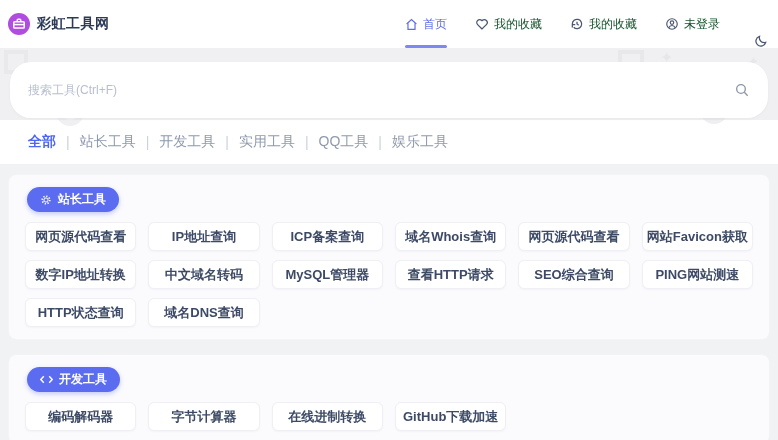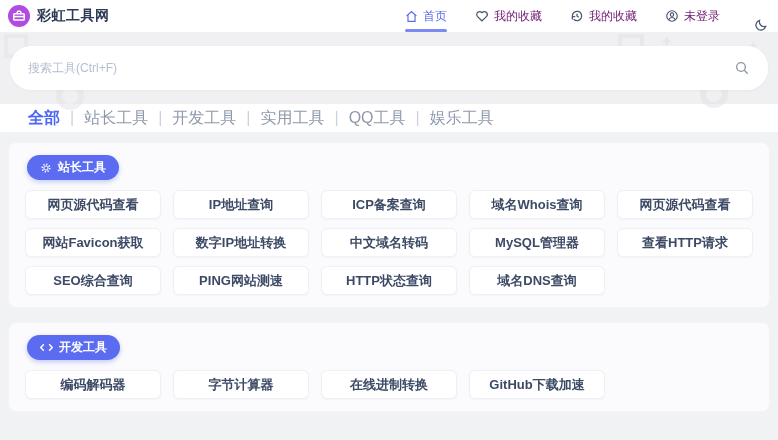--- a/index.html
+++ b/index.html
@@ -5,40 +5,40 @@
   * { margin: 0; padding: 0; box-sizing: border-box; }
   html, body { width: 778px; height: 440px; overflow: hidden; }
   body {
     font-family: "Liberation Sans", "DejaVu Sans", sans-serif;
     background: #f1f2f4;
     color: #33405c;
   }
 
   
   .header {
-    height: 32px;
+    height: 48px;
     background: #ffffff;
     display: flex;
     align-items: center;
     padding: 0 10px 0 8px;
     position: relative;
     z-index: 3;
   }
   .logo { display: flex; align-items: center; gap: 7px; cursor: pointer; }
   .logo-badge {
     width: 22px; height: 22px; border-radius: 50%;
     background: #b14ce0;
     display: flex; align-items: center; justify-content: center;
   }
   .logo-text { font-size: 14px; font-weight: bold; color: #2c3a56; letter-spacing: 0.5px; }
 
   .nav { margin-left: auto; display: flex; align-items: flex-end; gap: 28px; height: 100%; }
   .nav-item {
     display: flex; align-items: center; gap: 5px;
-    font-size: 12px; color: #701a75; cursor: pointer;
+    font-size: 12px; color: #14532d; cursor: pointer;
     height: 100%; position: relative;
   }
   .nav-item svg { stroke: #4b5871; }
   .nav-item.active { color: #5b6cf0; }
   .nav-item.active svg { stroke: #5b6cf0; }
   .nav-item.active .active-bar {
     position: absolute; left: 0; right: 0; bottom: 0;
     height: 3px; background: #7c89f4; border-radius: 2px;
   }
   .theme-toggle { cursor: pointer; display: flex; align-items: center; margin-left: 6px; }
@@ -53,39 +53,39 @@
   .decor { position: absolute; opacity: 0.55; }
   .decor-square1 { left: 618px; top: 2px; width: 26px; height: 26px; border: 4px solid #e1e1e5; }
   .decor-square2 { left: 4px; top: 2px; width: 24px; height: 24px; border: 4px solid #e3e3e7; }
   .decor-circle1 { left: 700px; top: 48px; width: 28px; height: 28px; border: 6px solid #e1e1e5; border-radius: 50%; }
   .decor-circle2 { left: 56px; top: 50px; width: 28px; height: 28px; border: 6px solid #e3e3e7; border-radius: 50%; }
   .decor-spark1 { left: 660px; top: 0px; font-size: 16px; color: #e0e0e4; }
   .decor-spark2 { left: 748px; top: 6px; font-size: 13px; color: #e0e0e4; }
 
   .search-wrap {
     position: absolute; left: 10px; right: 10px; top: 14px;
-    height: 44px; background: #ffffff; border-radius: 21px;
+    height: 56px; background: #ffffff; border-radius: 21px;
     display: flex; align-items: center;
     padding: 0 18px 0 18px;
     box-shadow: 0 1px 3px rgba(40,50,90,0.04);
   }
   .search-input {
     flex: 1; border: none; outline: none; background: transparent;
     font-size: 12px; color: #45506b;
     font-family: "Liberation Sans", "DejaVu Sans", sans-serif;
   }
   .search-input::placeholder { color: #b7bed2; }
   .search-btn { cursor: pointer; display: flex; align-items: center; padding-left: 8px; }
 
   
   .filter-row {
-    height: 28px; background: #ffffff;
+    height: 44px; background: #ffffff;
     display: flex; align-items: center;
     padding-left: 28px; gap: 10px;
-    font-size: 16px;
+    font-size: 14px;
   }
   .filter-item { color: #8e99ad; cursor: pointer; }
   .filter-item.active { color: #4d66f5; font-weight: bold; }
   .filter-sep { color: #ccd2dd; }
 
   
   .main { padding: 10px 8px 0 8px; }
   .section-card {
     background: #fbfbfd;
     border: 1px solid #f3f3f8;
@@ -96,21 +96,21 @@
   .section-badge {
     display: inline-flex; align-items: center; gap: 6px;
     background: #5b6cf0; color: #ffffff;
     font-size: 12px; font-weight: bold;
     padding: 4px 13px; border-radius: 13px;
     margin: 2px 0 10px 4px;
     box-shadow: 0 2px 5px rgba(91,108,240,0.35);
   }
   .tool-grid {
     display: grid;
-    grid-template-columns: repeat(5, 1fr);
+    grid-template-columns: repeat(6, 1fr);
     column-gap: 12px; row-gap: 9px;
     padding: 0 2px;
   }
   .tool-btn {
     height: 29px;
     background: #ffffff;
     border: 1px solid #efeff5;
     border-radius: 6px;
     box-shadow: 0 1px 2px rgba(30,40,90,0.04);
     display: flex; align-items: center; justify-content: center;

